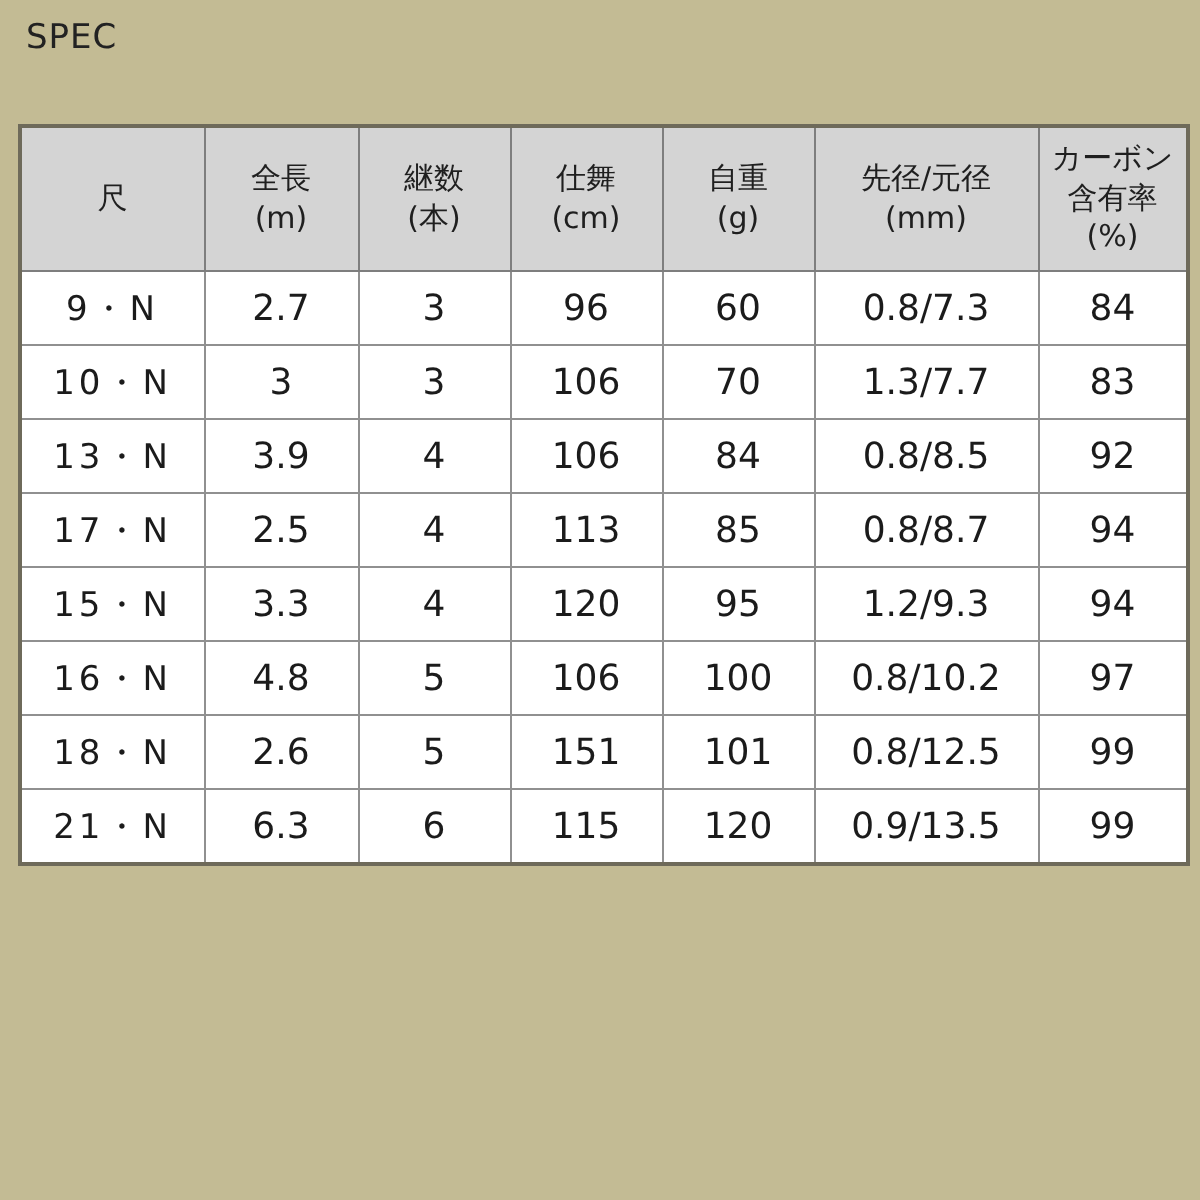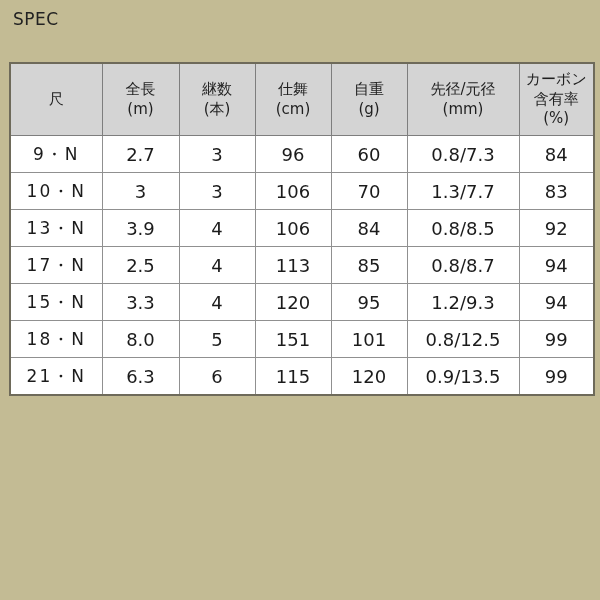--- a/index.html
+++ b/index.html
@@ -134,22 +134,31 @@
       <tr>
         <td class="rowlabel">15・N</td>
         <td>3.3</td>
         <td>4</td>
         <td>120</td>
         <td>95</td>
         <td>1.2/9.3</td>
         <td>94</td>
       </tr>
       <tr>
+        <td class="rowlabel">16・N</td>
+        <td>4.8</td>
+        <td>5</td>
+        <td>106</td>
+        <td>100</td>
+        <td>0.8/10.2</td>
+        <td>97</td>
+      </tr>
+      <tr>
         <td class="rowlabel">18・N</td>
-        <td>8.0</td>
+        <td>2.6</td>
         <td>5</td>
         <td>151</td>
         <td>101</td>
         <td>0.8/12.5</td>
         <td>99</td>
       </tr>
       <tr>
         <td class="rowlabel">21・N</td>
         <td>6.3</td>
         <td>6</td>

